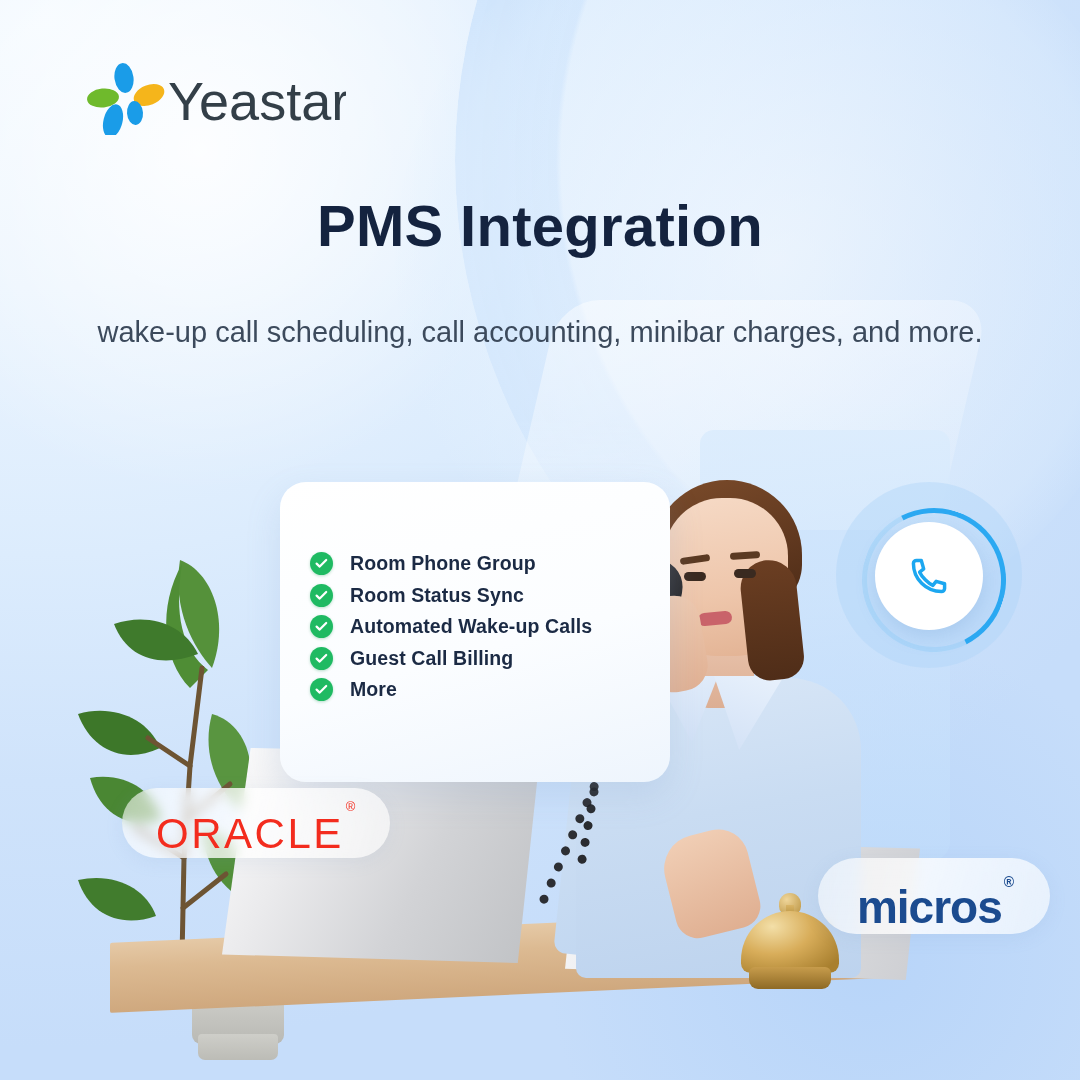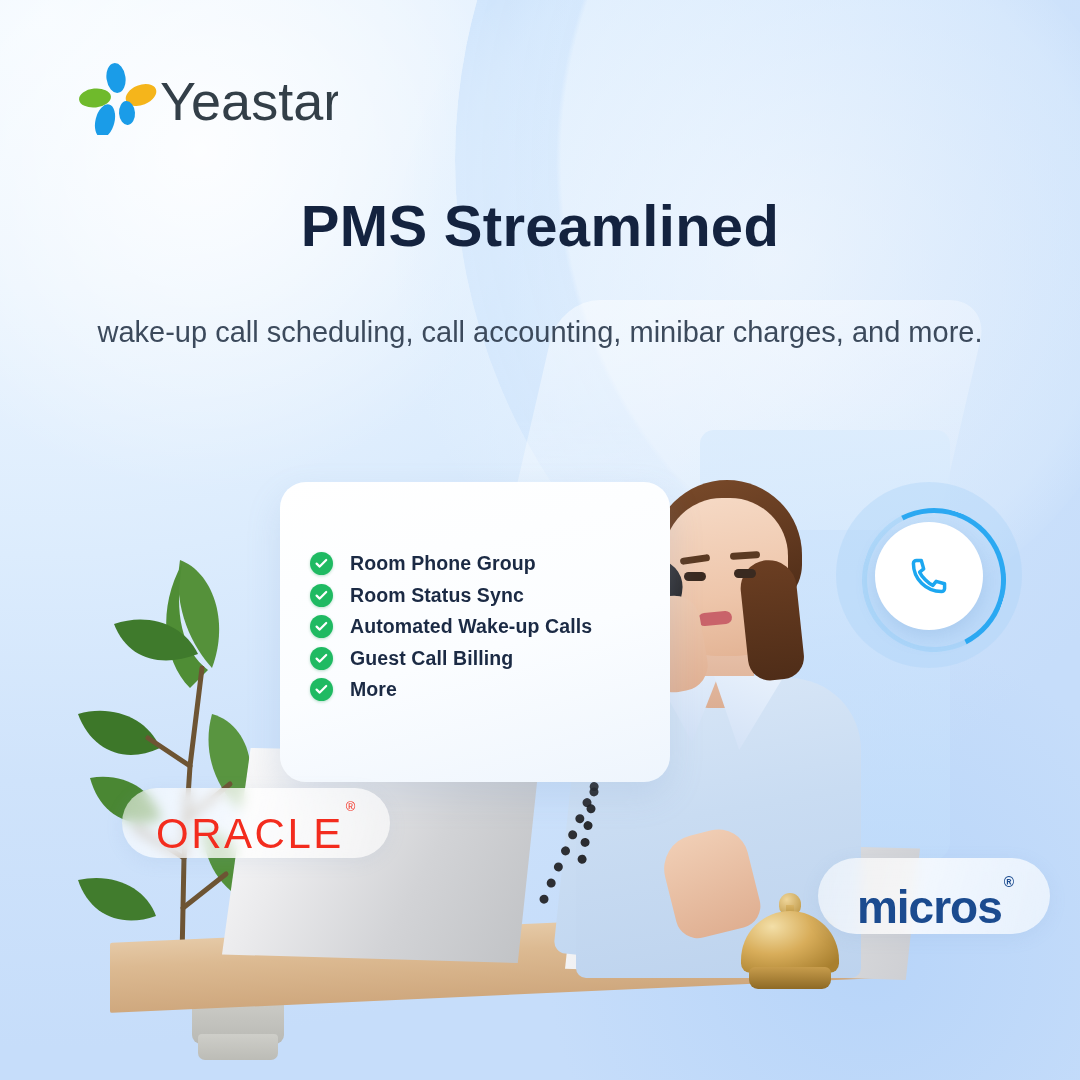--- a/index.html
+++ b/index.html
@@ -39,21 +39,21 @@
   .glow-tl{
     position:absolute;left:-180px;top:-200px;width:760px;height:700px;border-radius:50%;
     background:radial-gradient(circle, rgba(255,255,255,.85) 0%, rgba(255,255,255,0) 66%);
   }
   .glow-br{
     position:absolute;right:-140px;bottom:-200px;width:700px;height:640px;border-radius:50%;
     background:radial-gradient(circle, rgba(172,206,248,.55) 0%, rgba(172,206,248,0) 68%);
   }
 
   
-  .logo{position:absolute;left:78px;top:63px;width:260px;height:72px;}
+  .logo{position:absolute;left:86px;top:63px;width:260px;height:72px;}
   .logo svg{display:block;}
 
   
   .title{
     position:absolute;left:0;right:0;top:196px;text-align:center;
     font-size:58px;font-weight:700;letter-spacing:.3px;color:#14233f;
     line-height:1.05;
   }
   .subtitle{
     position:absolute;left:0;right:0;top:310px;text-align:center;
@@ -293,21 +293,21 @@
         <ellipse cx="38" cy="15" rx="9.5" ry="15" fill="#1a9ce8" transform="rotate(-8 38 15)"></ellipse>
         <ellipse cx="63" cy="32" rx="16" ry="10" fill="#f5b51b" transform="rotate(-22 63 32)"></ellipse>
         <ellipse cx="17" cy="35" rx="16" ry="9.5" fill="#6fba2c" transform="rotate(-6 17 35)"></ellipse>
         <ellipse cx="27" cy="58" rx="9.5" ry="17" fill="#1a9ce8" transform="rotate(14 27 58)"></ellipse>
         <ellipse cx="49" cy="50" rx="8" ry="12" fill="#1a9ce8" transform="rotate(-4 49 50)"></ellipse>
       </g>
       <text x="82" y="57" font-family="Liberation Sans, sans-serif" font-size="54" font-weight="400" fill="#333f48">Yeastar</text>
     </svg>
   </div>
 
-  <div class="title">PMS Streamlined</div>
+  <div class="title">PMS Integration</div>
   <div class="subtitle">
     <span>wake-up call scheduling, call accounting, minibar charges, and more.</span>
   </div>
 
   <div class="hero">
 
     <div class="panel-blue2"></div>
     <div class="panel-blue"></div>
 
     <div class="plant">

